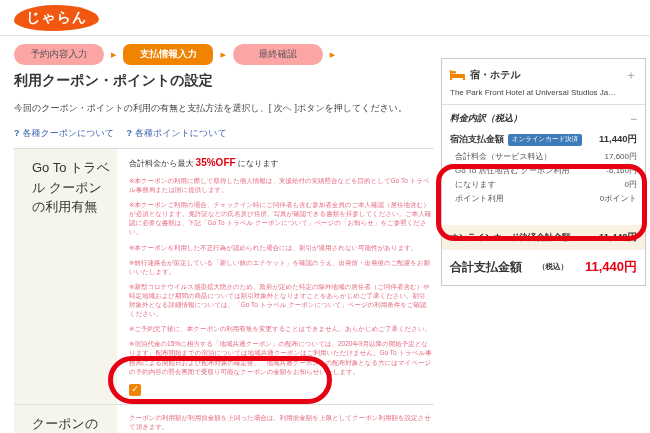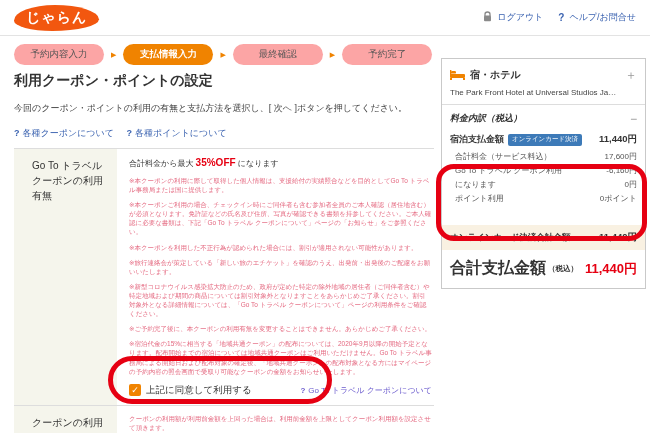--- a/index.html
+++ b/index.html
@@ -16,34 +16,34 @@
           letter-spacing:1px; cursor:pointer; }
   .top-links { display:flex; align-items:center; gap:5px; font-size:9px; }
   .top-links a { color:#3a62b0; text-decoration:none; cursor:pointer; }
   .qmark { color:#3a62b0; font-weight:bold; font-size:10px; margin-left:10px; }
   .lock-svg { display:inline-block; }
 
   
   .steps { position:absolute; left:14px; top:44px; display:flex; align-items:center; gap:7px; }
   .pill { width:90px; text-align:center; font-size:9.5px; color:#555; background:#fca5a5;
           border-radius:11px; padding:4px 0; }
-  .pill.active { background:#f08300; color:#fff; font-weight:bold; }
+  .pill.active { background:#f08300; color:#fff; font-weight:bold;border-radius:7px; }
   .arr { color:#f08300; font-size:7px; }
 
   
   .main-col { position:absolute; left:14px; top:72px; width:420px; }
   h1.title { font-size:14px; color:#333; margin-bottom:12px; }
   .subtitle { font-size:9px; color:#444; margin-bottom:12px; }
   .about-links { text-align:left; font-size:9px; margin-bottom:8px; }
   .about-links a { color:#3a62b0; text-decoration:none; margin-right:10px; cursor:pointer; }
   .about-links .qmark { margin:0 3px 0 0; font-size:9px; }
 
   .row-section { display:flex; border-top:1px solid #ddd; }
   .sec-label { flex:0 0 103px; background:#f5f5ec; padding:9px 6px 9px 18px;
-               font-size:10px; color:#333; line-height:1.5; }
+               font-size:13px; color:#333; line-height:1.5; }
   .sec-content { flex:1; padding:8px 2px 8px 12px; }
   .headline { font-size:8px; color:#333; margin-bottom:7px; }
   .headline b { color:#e60012; font-size:10px; }
   .note { font-size:6.5px; line-height:1.4; color:#e4677f; margin-bottom:6px; }
   .agree-row { display:flex; align-items:center; justify-content:space-between; margin-top:8px; }
   .agree { display:flex; align-items:center; gap:5px; cursor:pointer; }
   .cb { width:12px; height:12px; background:#f08300; border-radius:2px; display:flex;
         align-items:center; justify-content:center; }
   .cb .check { color:#fff; font-size:9px; font-weight:bold; line-height:1; }
   .agree-label { font-size:9.5px; color:#333; }
@@ -66,57 +66,45 @@
   .badge { background:#3d7ab8; color:#fff; font-size:6.5px; padding:1.5px 4px;
            border-radius:2px; margin-left:4px; }
   .sb-payval { margin-left:auto; font-size:9.5px; font-weight:bold; color:#333; }
   .sb-row { display:flex; padding:1.5px 8px 1.5px 13px; font-size:8px; color:#555; }
   .sb-row .val { margin-left:auto; }
   .sb-online { display:flex; align-items:center; background:#f9f1e2; margin-top:20px;
                padding:6px 8px; }
   .sb-online .lbl { font-size:8.5px; font-weight:bold; color:#333; }
   .sb-online .val { margin-left:auto; font-size:9.5px; font-weight:bold; color:#333; }
   .sb-grand { display:flex; align-items:center; padding:8px 8px 9px; }
-  .sb-grand .lbl { font-size:16px; font-weight:bold; color:#333; }
-  .sb-grand .tax { font-size:7.5px; font-weight:bold; color:#333; margin-left:2px; }
+  .sb-grand .lbl { font-size:12px; font-weight:bold; color:#333; }
+  .sb-grand .tax { font-size:7.5px; font-weight:bold; color:#333; margin-left:16px; }
   .sb-grand .val { margin-left:auto; font-size:13px; font-weight:bold; color:#e60012; }
 
   
   .annot { position:absolute; border:5px solid #e60012; pointer-events:none; z-index:9; }
   .annot-agree { left:108px; top:356px; width:224px; height:48px; border-radius:28px; }
   .annot-total { left:436px; top:164px; width:211px; height:77px; border-radius:18px; }
 </style>
 </head>
 <body>
 
 <div class="page">
 
   <header class="topbar">
     <div class="logo">じゃらん</div>
-    <div class="top-links">
-      <span class="lock-svg">
-        <svg width="9" height="11" viewBox="0 0 9 11">
-            <path d="M2 5V3.2C2 1.9 3.1 1 4.5 1S7 1.9 7 3.2V5" fill="none" stroke="#8a8a8a" stroke-width="1.3"></path>
-            <rect x="1" y="4.6" width="7" height="5.6" rx="1" fill="#8a8a8a"></rect>
-          </svg>
-      </span>
-      <a>ログアウト</a>
-      <span class="qmark">?</span>
-      <a>ヘルプ/お問合せ</a>
-    </div>
   </header>
 
   <nav class="steps">
     <span class="pill">予約内容入力</span>
     <span class="arr">▶</span>
     <span class="pill active">支払情報入力</span>
     <span class="arr">▶</span>
     <span class="pill">最終確認</span>
     <span class="arr">▶</span>
-    <span class="pill">予約完了</span>
   </nav>
 
   <div class="main-col">
     <h1 class="title">利用クーポン・ポイントの設定</h1>
     <p class="subtitle">今回のクーポン・ポイントの利用の有無と支払方法を選択し、[ 次へ ]ボタンを押してください。</p>
     <div class="about-links">
       <span class="qmark">?</span><a>各種クーポンについて</a>
       <span class="qmark">?</span><a>各種ポイントについて</a>
     </div>
 
@@ -129,25 +117,21 @@
         <p class="note">※本クーポンを利用した不正行為が認められた場合には、割引が適用されない可能性があります。</p>
         <p class="note">※旅行連絡会が策定している「新しい旅のエチケット」を確認のうえ、出発前・出発後のご配慮をお願いいたします。</p>
         <p class="note">※新型コロナウイルス感染拡大防止のため、政府が定めた特定の除外地域の居住者（ご同伴者含む）や特定地域および期間の商品については割引対象外となりますことをあらかじめご了承ください。割引対象外となる詳細情報については、「Go To トラベル クーポンについて」ページの利用条件をご確認ください。</p>
         <p class="note">※ご予約完了後に、本クーポンの利用有無を変更することはできません。あらかじめご了承ください。</p>
         <p class="note">※宿泊代金の15%に相当する「地域共通クーポン」の配布については、2020年9月以降の開始予定となります。配布開始までの宿泊については地域共通クーポンはご利用いただけません。Go To トラベル事務局による開始日および配布対象の確定後、「地域共通クーポン」の配布対象となる方にはマイページの予約内容の照会画面で受取り可能なクーポンの金額をお知らせいたします。</p>
         <div class="agree-row">
           <label class="agree">
             <span class="cb">
                 <span class="check">✓</span>
               </span>
-            <span class="agree-label">上記に同意して利用する</span>
           </label>
-          <span class="goto-link">
-            <span class="qmark">?</span><a>Go To トラベル クーポンについて</a>
-          </span>
         </div>
       </div>
     </section>
 
     <section class="row-section">
       <div class="sec-label">クーポンの利用有無</div>
       <div class="sec-content">
         <p class="note">クーポンの利用額が利用前金額を上回った場合は、利用前金額を上限としてクーポン利用額を設定させて頂きます。</p>
 
       </div>
@@ -177,21 +161,21 @@
     <div class="sb-payrow">
       <span class="sb-paylabel">宿泊支払金額</span>
       <span class="badge">オンラインカード決済</span>
       <span class="sb-payval">11,440円</span>
     </div>
     <div class="sb-row">
       <span>合計料金（サービス料込）</span>
       <span class="val">17,600円</span>
     </div>
     <div class="sb-row">
-      <span>Go To トラベル クーポン利用</span>
+      <span>Go To 居住地含む クーポン利用</span>
       <span class="val">-6,160円</span>
     </div>
     <div class="sb-row">
       <span>になります</span>
       <span class="val">0円</span>
     </div>
     <div class="sb-row">
       <span>ポイント利用</span>
       <span class="val">0ポイント</span>
     </div>

